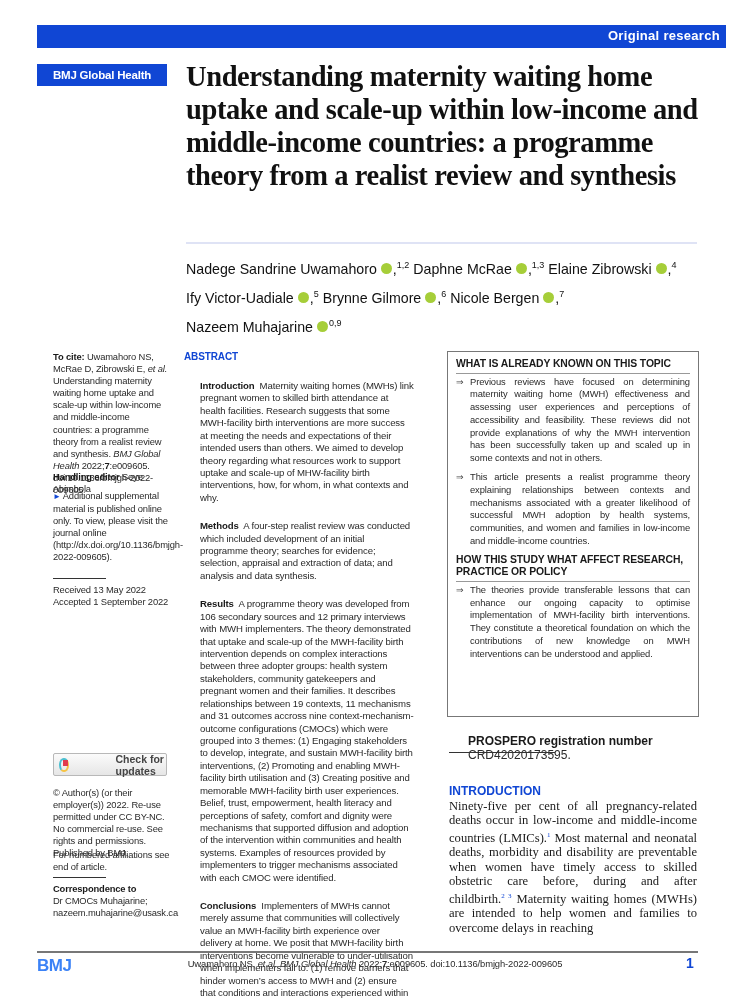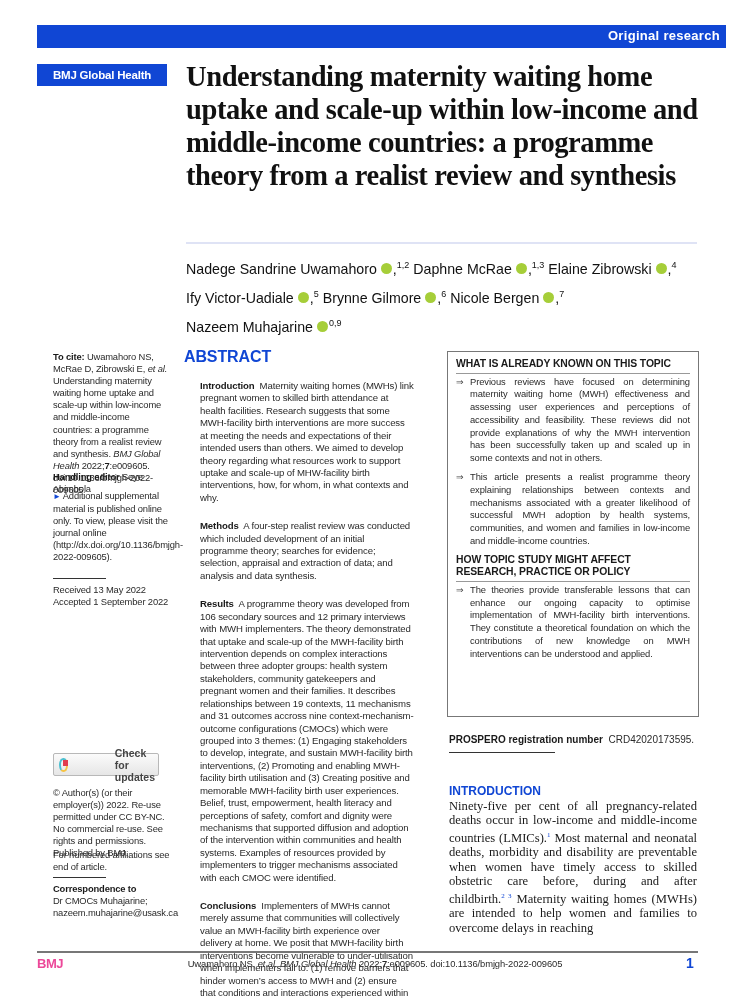--- a/index.html
+++ b/index.html
@@ -24,50 +24,50 @@
   .side { position: absolute; left: 53px; width: 118px; font-family: "Liberation Sans", sans-serif; font-size: 9.4px; line-height: 12.1px; color: #2a2a2a; letter-spacing: -0.15px; }
   .side b { color: #1a1a1a; }
   .side i { font-style: italic; }
   .cite { top: 351px; }
   .editor { top: 471px; }
   .supp { top: 490px; }
   .supp .arrow { color: #1046d4; font-size: 8px; }
   .rule-short { position: absolute; left: 53px; width: 53px; height: 1px; background: #333; }
   .received { top: 584px; }
 
-  .updates-btn { position: absolute; left: 53px; top: 753px; width: 106px; height: 23px; border: 1px solid #b8b8b8; border-radius: 2px; background: linear-gradient(#fbfbfb, #e6e6e6); font-size: 10.5px; font-weight: bold; color: #444; display: flex; align-items: center; gap: 40px; }
+  .updates-btn { position: absolute; left: 53px; top: 753px; width: 114px; height: 23px; border: 1px solid #b8b8b8; border-radius: 2px; background: linear-gradient(#fbfbfb, #e6e6e6); font-size: 10.5px; font-weight: bold; color: #444; display: flex; align-items: center; gap: 40px; }
   .updates-icon { width: 14px; height: 14px; border-radius: 50%; border: 2.5px solid #f6c343; border-left-color: #4cbfd0; border-top-color: #4cbfd0; margin: 0 7px 0 5px; position: relative; }
   .updates-icon::after { content: ""; position: absolute; left: 2px; top: 0px; width: 5px; height: 6px; background: #e03c4e; }
 
   .copyright { top: 787px; }
   .affil { top: 849px; }
   .corr { top: 883px; }
 
   
   .abstract { position: absolute; left: 184px; top: 350px; width: 246px; font-size: 9.6px; line-height: 12.42px; color: #2a2a2a; letter-spacing: -0.12px; }
-  .abstract-head { color: #1046d4; font-weight: bold; font-size: 16px; line-height: 14px; margin-bottom: 7px; }
+  .abstract-head { color: #1046d4; font-weight: bold; font-size: 10px; line-height: 14px; margin-bottom: 7px; }
   .abstract p { margin: 16px; }
   .abstract b { color: #1a1a1a; }
 
   
   .box { position: absolute; left: 447px; top: 351px; width: 252px; height: 366px; border: 1px solid #777; padding: 6px 8px 0 8px; }
   .box-h { font-weight: bold; font-size: 10.4px; line-height: 12.5px; color: #1a1a1a; border-bottom: 1px solid #999; padding-bottom: 2px; margin-bottom: 2px; letter-spacing: -0.1px; }
   .box-item { display: flex; font-size: 9.4px; line-height: 12.8px; color: #2a2a2a; text-align: justify; margin-bottom: 6px; letter-spacing: -0.1px; }
   .box-item .arr { width: 14px; flex: none; font-size: 9px; color: #444; }
 
-  .prospero { position: absolute; left: 449px; top: 734px; font-size: 10px; color: #2a2a2a; }
+  .prospero { position: absolute; left: 468px; top: 734px; font-size: 12px; color: #2a2a2a; }
   .prospero b { color: #1a1a1a; }
   .rule-prospero { position: absolute; left: 449px; top: 752px; width: 106px; height: 1px; background: #333; }
 
   .intro-head { position: absolute; left: 449px; top: 784px; color: #1046d4; font-weight: bold; font-size: 12px; }
   .intro { position: absolute; left: 449px; top: 799px; width: 248px; font-family: "Liberation Serif", "DejaVu Serif", serif; font-size: 12.6px; line-height: 14.4px; color: #1a1a1a; text-align: justify; }
   .intro sup { color: #1046d4; font-size: 7px; }
 
   .footer-rule { position: absolute; left: 37px; top: 951px; width: 661px; height: 2px; background: #777; }
-  .footer-logo { position: absolute; left: 37px; top: 956px; color: #ec4899; font-weight: bold; font-size: 13px; letter-spacing: -0.5px; }
+  .footer-logo { position: absolute; left: 37px; top: 956px; color: #3b82f6; font-weight: bold; font-size: 17px; letter-spacing: -0.5px; }
   .footer-cite { position: absolute; left: 0; width: 750px; top: 958px; text-align: center; font-size: 9.4px; color: #2a2a2a; letter-spacing: -0.1px; }
   .footer-page { position: absolute; left: 686px; top: 955px; color: #1046d4; font-weight: bold; font-size: 14px; }
 </style>
 </head>
 <body>
 
 <div class="topbar">
   <span class="topbar-label">Original research</span>
 </div>
 <div class="journal-badge">BMJ Global Health</div>
@@ -138,21 +138,21 @@
 <div class="box">
   <div class="box-h">WHAT IS ALREADY KNOWN ON THIS TOPIC</div>
   <div class="box-item">
     <span class="arr">⇒</span>
     <span>Previous reviews have focused on determining maternity waiting home (MWH) effectiveness and assessing user experiences and perceptions of accessibility and feasibility. These reviews did not provide explanations of why the MWH intervention has been successfully taken up and scaled up in some contexts and not in others.</span>
   </div>
   <div class="box-item">
     <span class="arr">⇒</span>
     <span>This article presents a realist programme theory explaining relationships between contexts and mechanisms associated with a greater likelihood of successful MWH adoption by health systems, communities, and women and families in low-income and middle-income countries.</span>
   </div>
-  <div class="box-h">HOW TOPIC STUDY MIGHT AFFECT RESEARCH, PRACTICE OR POLICY</div>
+  <div class="box-h">HOW THIS STUDY WHAT AFFECT RESEARCH, PRACTICE OR POLICY</div>
   <div class="box-item">
     <span class="arr">⇒</span>
     <span>The theories provide transferable lessons that can enhance our ongoing capacity to optimise implementation of MWH-facility birth interventions. They constitute a theoretical foundation on which the contributions of new knowledge on MWH interventions can be understood and applied.</span>
   </div>
 </div>
 
 <div class="prospero">
   <b>PROSPERO registration number</b>&nbsp;
   <span>CRD42020173595.</span>
 </div>

